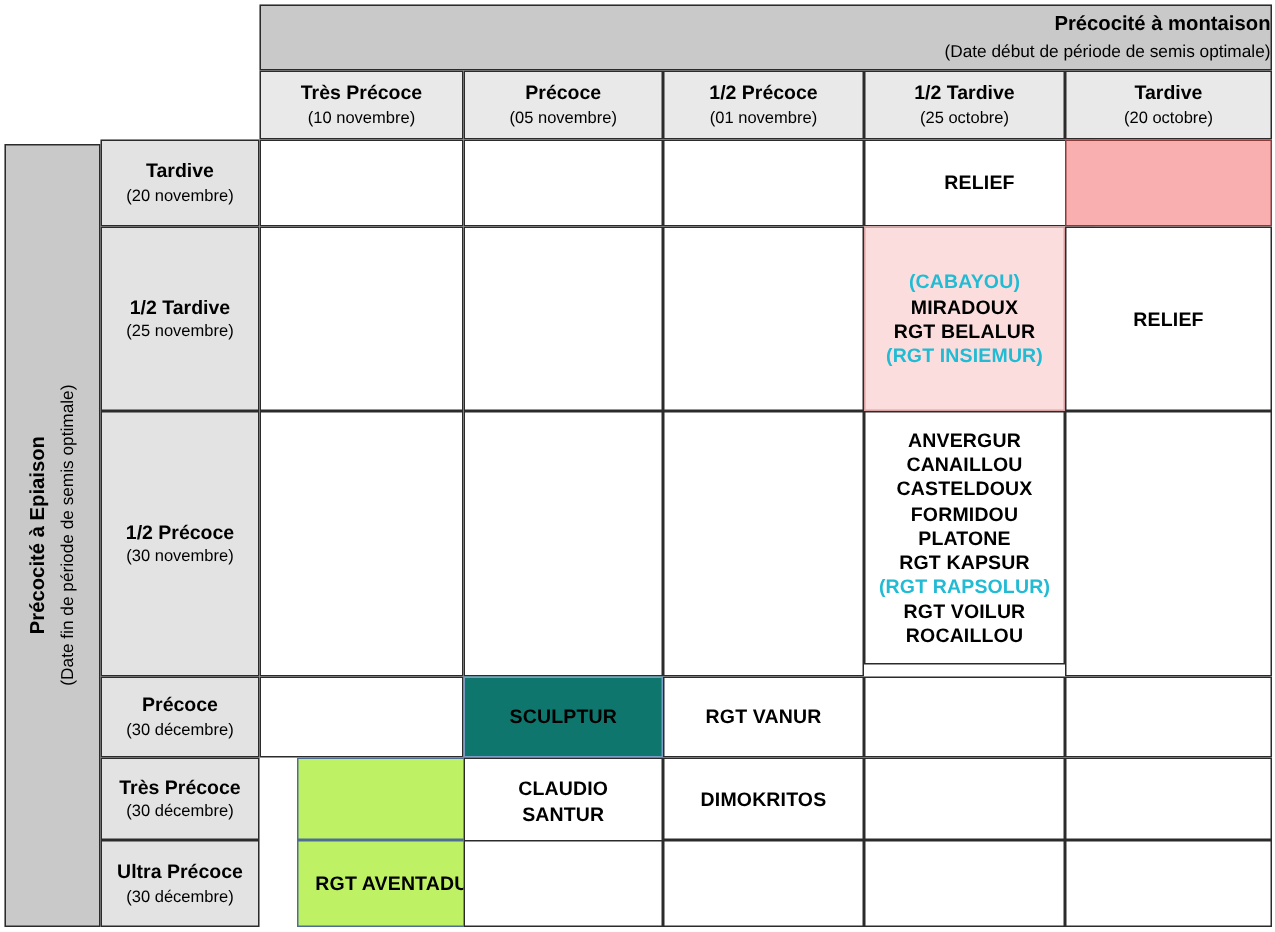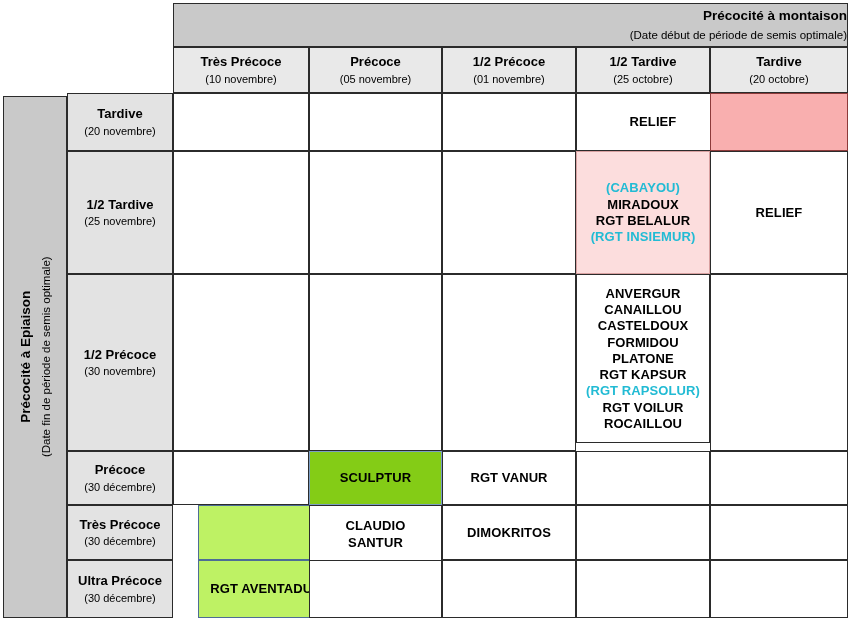--- a/index.html
+++ b/index.html
@@ -87,21 +87,21 @@
     font-weight:bold;
     font-size:13px;
     letter-spacing:0.1px;
   }
   .data .ln{display:block;white-space:nowrap;}
   .data .ln + .ln{margin-top:1px;}
   .ln.alt{color:#22bbd4;}
 
   .fill-pink{background:#f9afaf;border-color:#8d3a3a;}
   .fill-lightpink{background:#fcdddd;border-color:#d8a0a0;}
-  .fill-lightblue{background:#84cc16;border-color:#7b9dc4;}
+  .fill-lightblue{background:#0f766e;border-color:#7b9dc4;}
   .fill-blue{background:#bef264;border-color:#4d6d96;margin-left:25px;}
 </style>
 </head>
 <body>
 
 <div id="root">
 
   <div class="cell col-group-head" style="left:173px;top:3px;width:675px;height:44px;align-items:flex-end;">
     <span>Précocité à montaison</span>
     <span class="sub">(Date début de période de semis optimale)</span>

